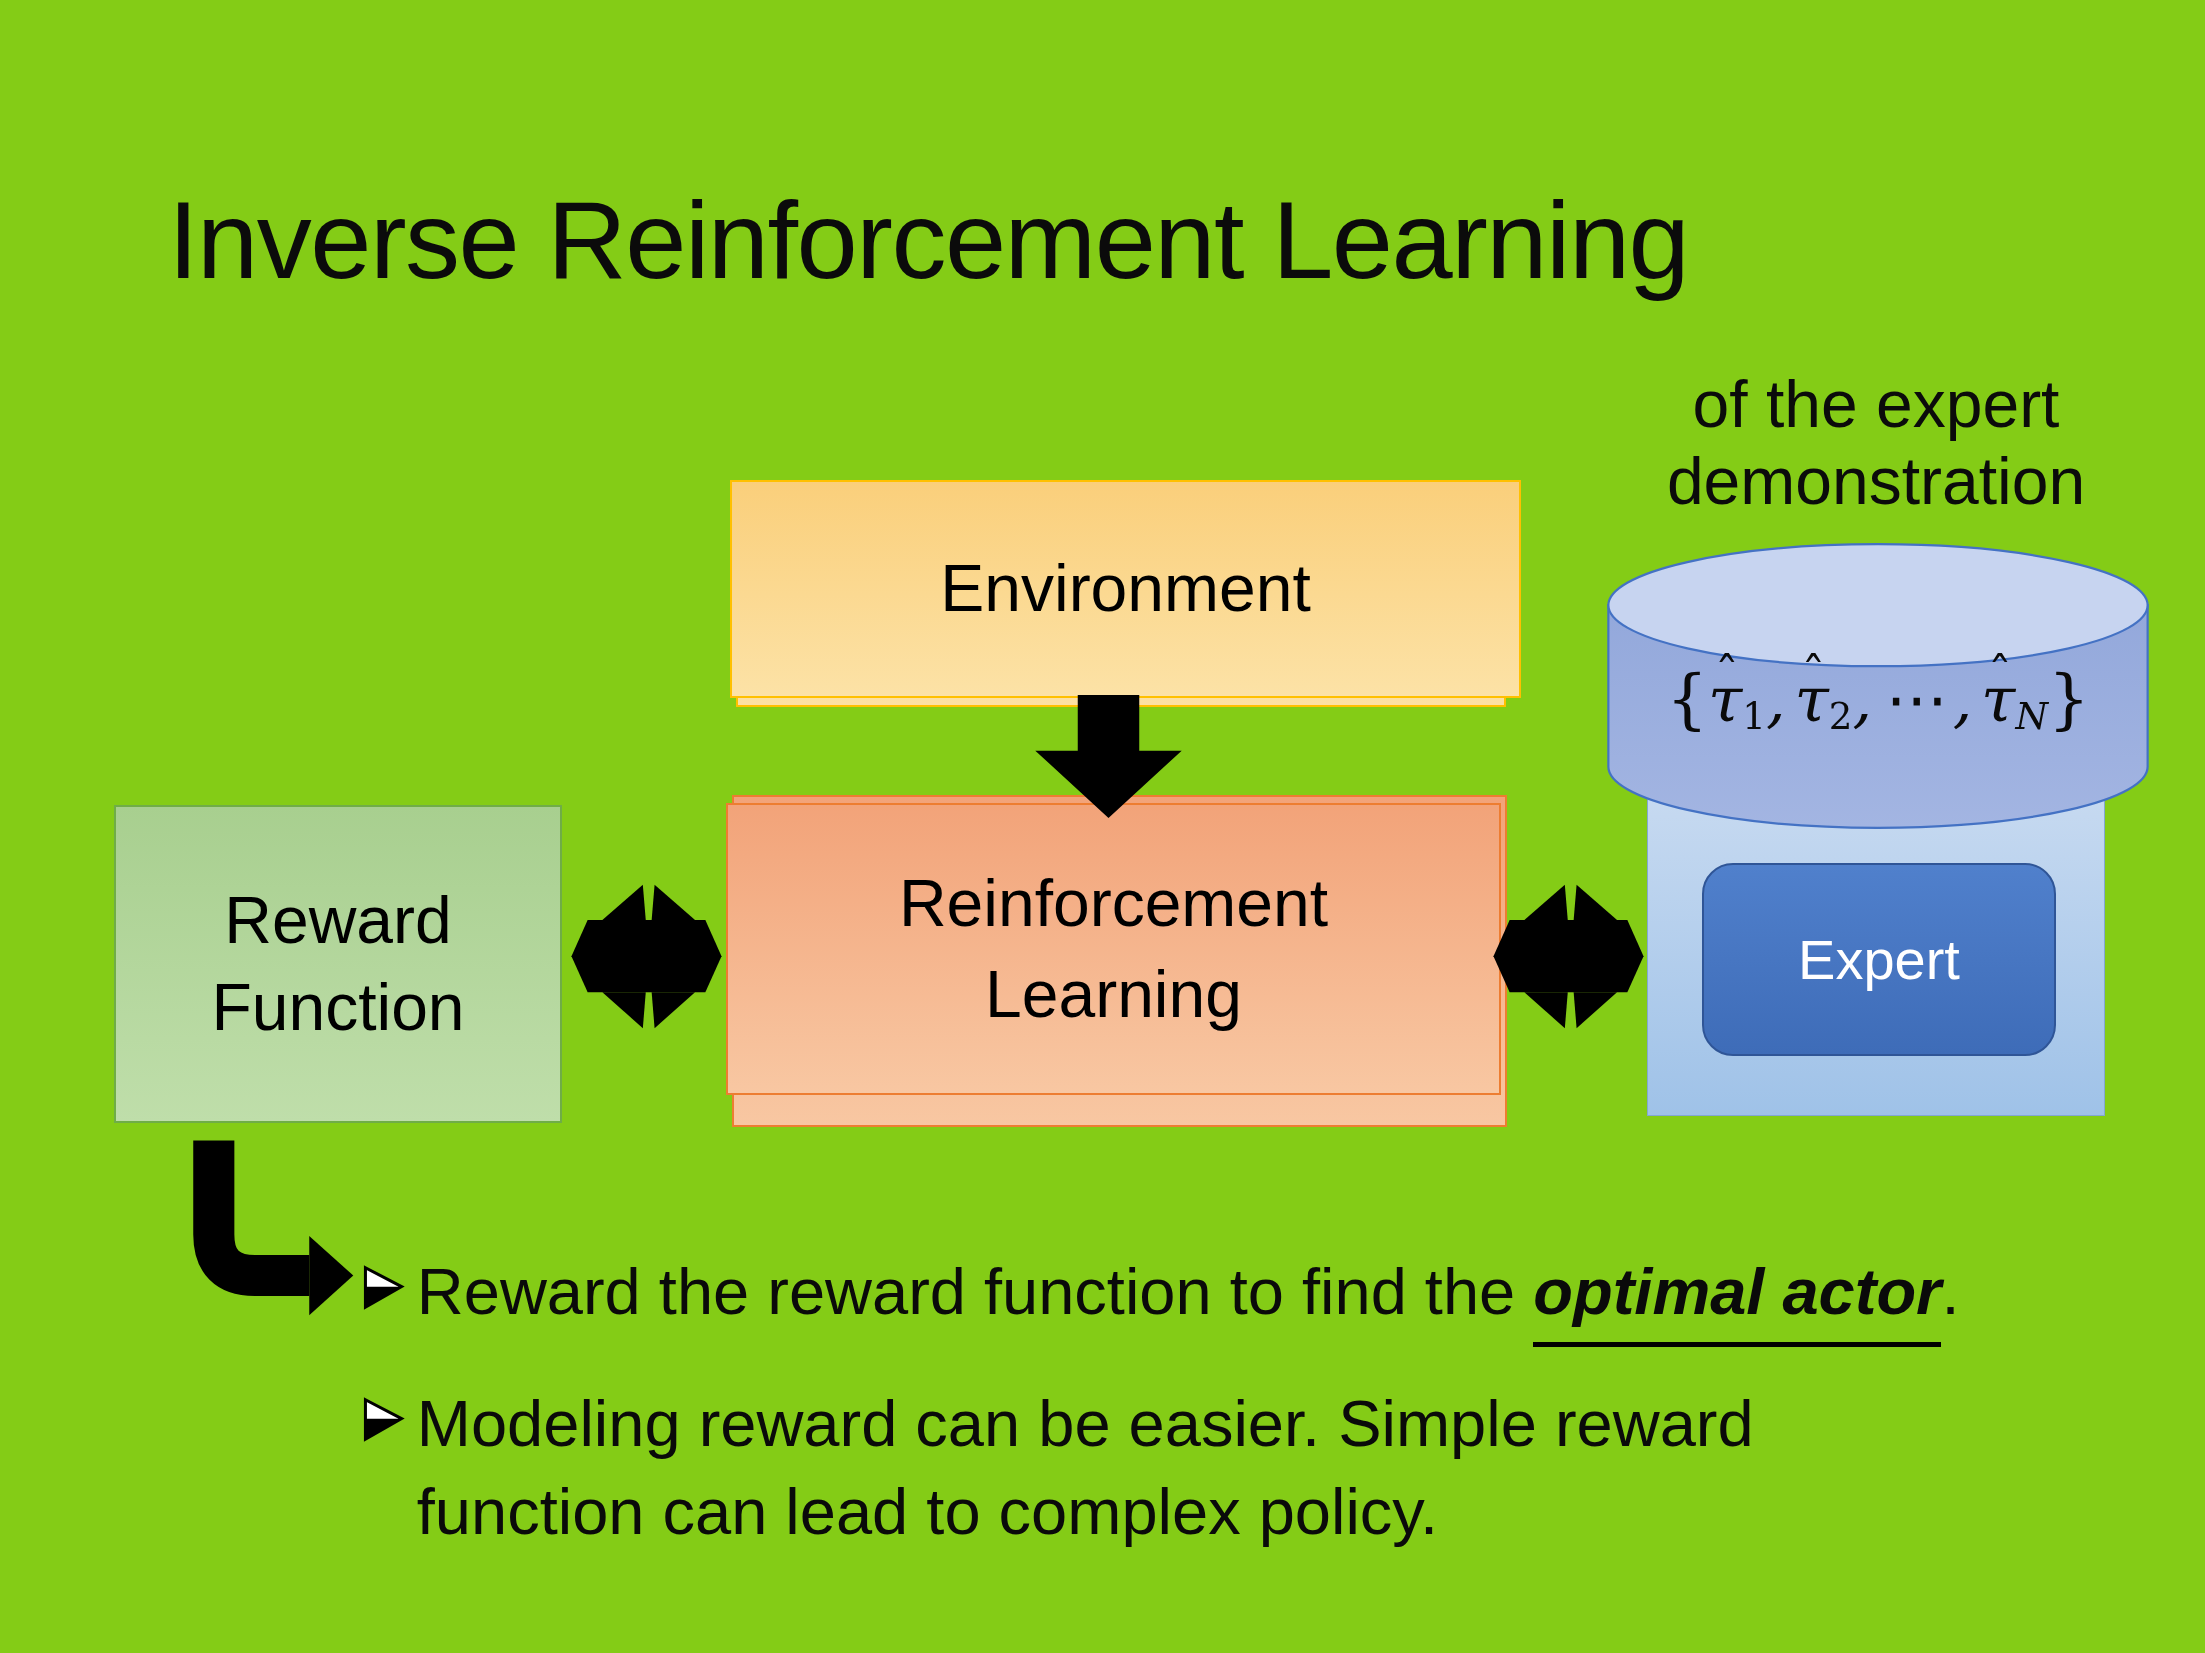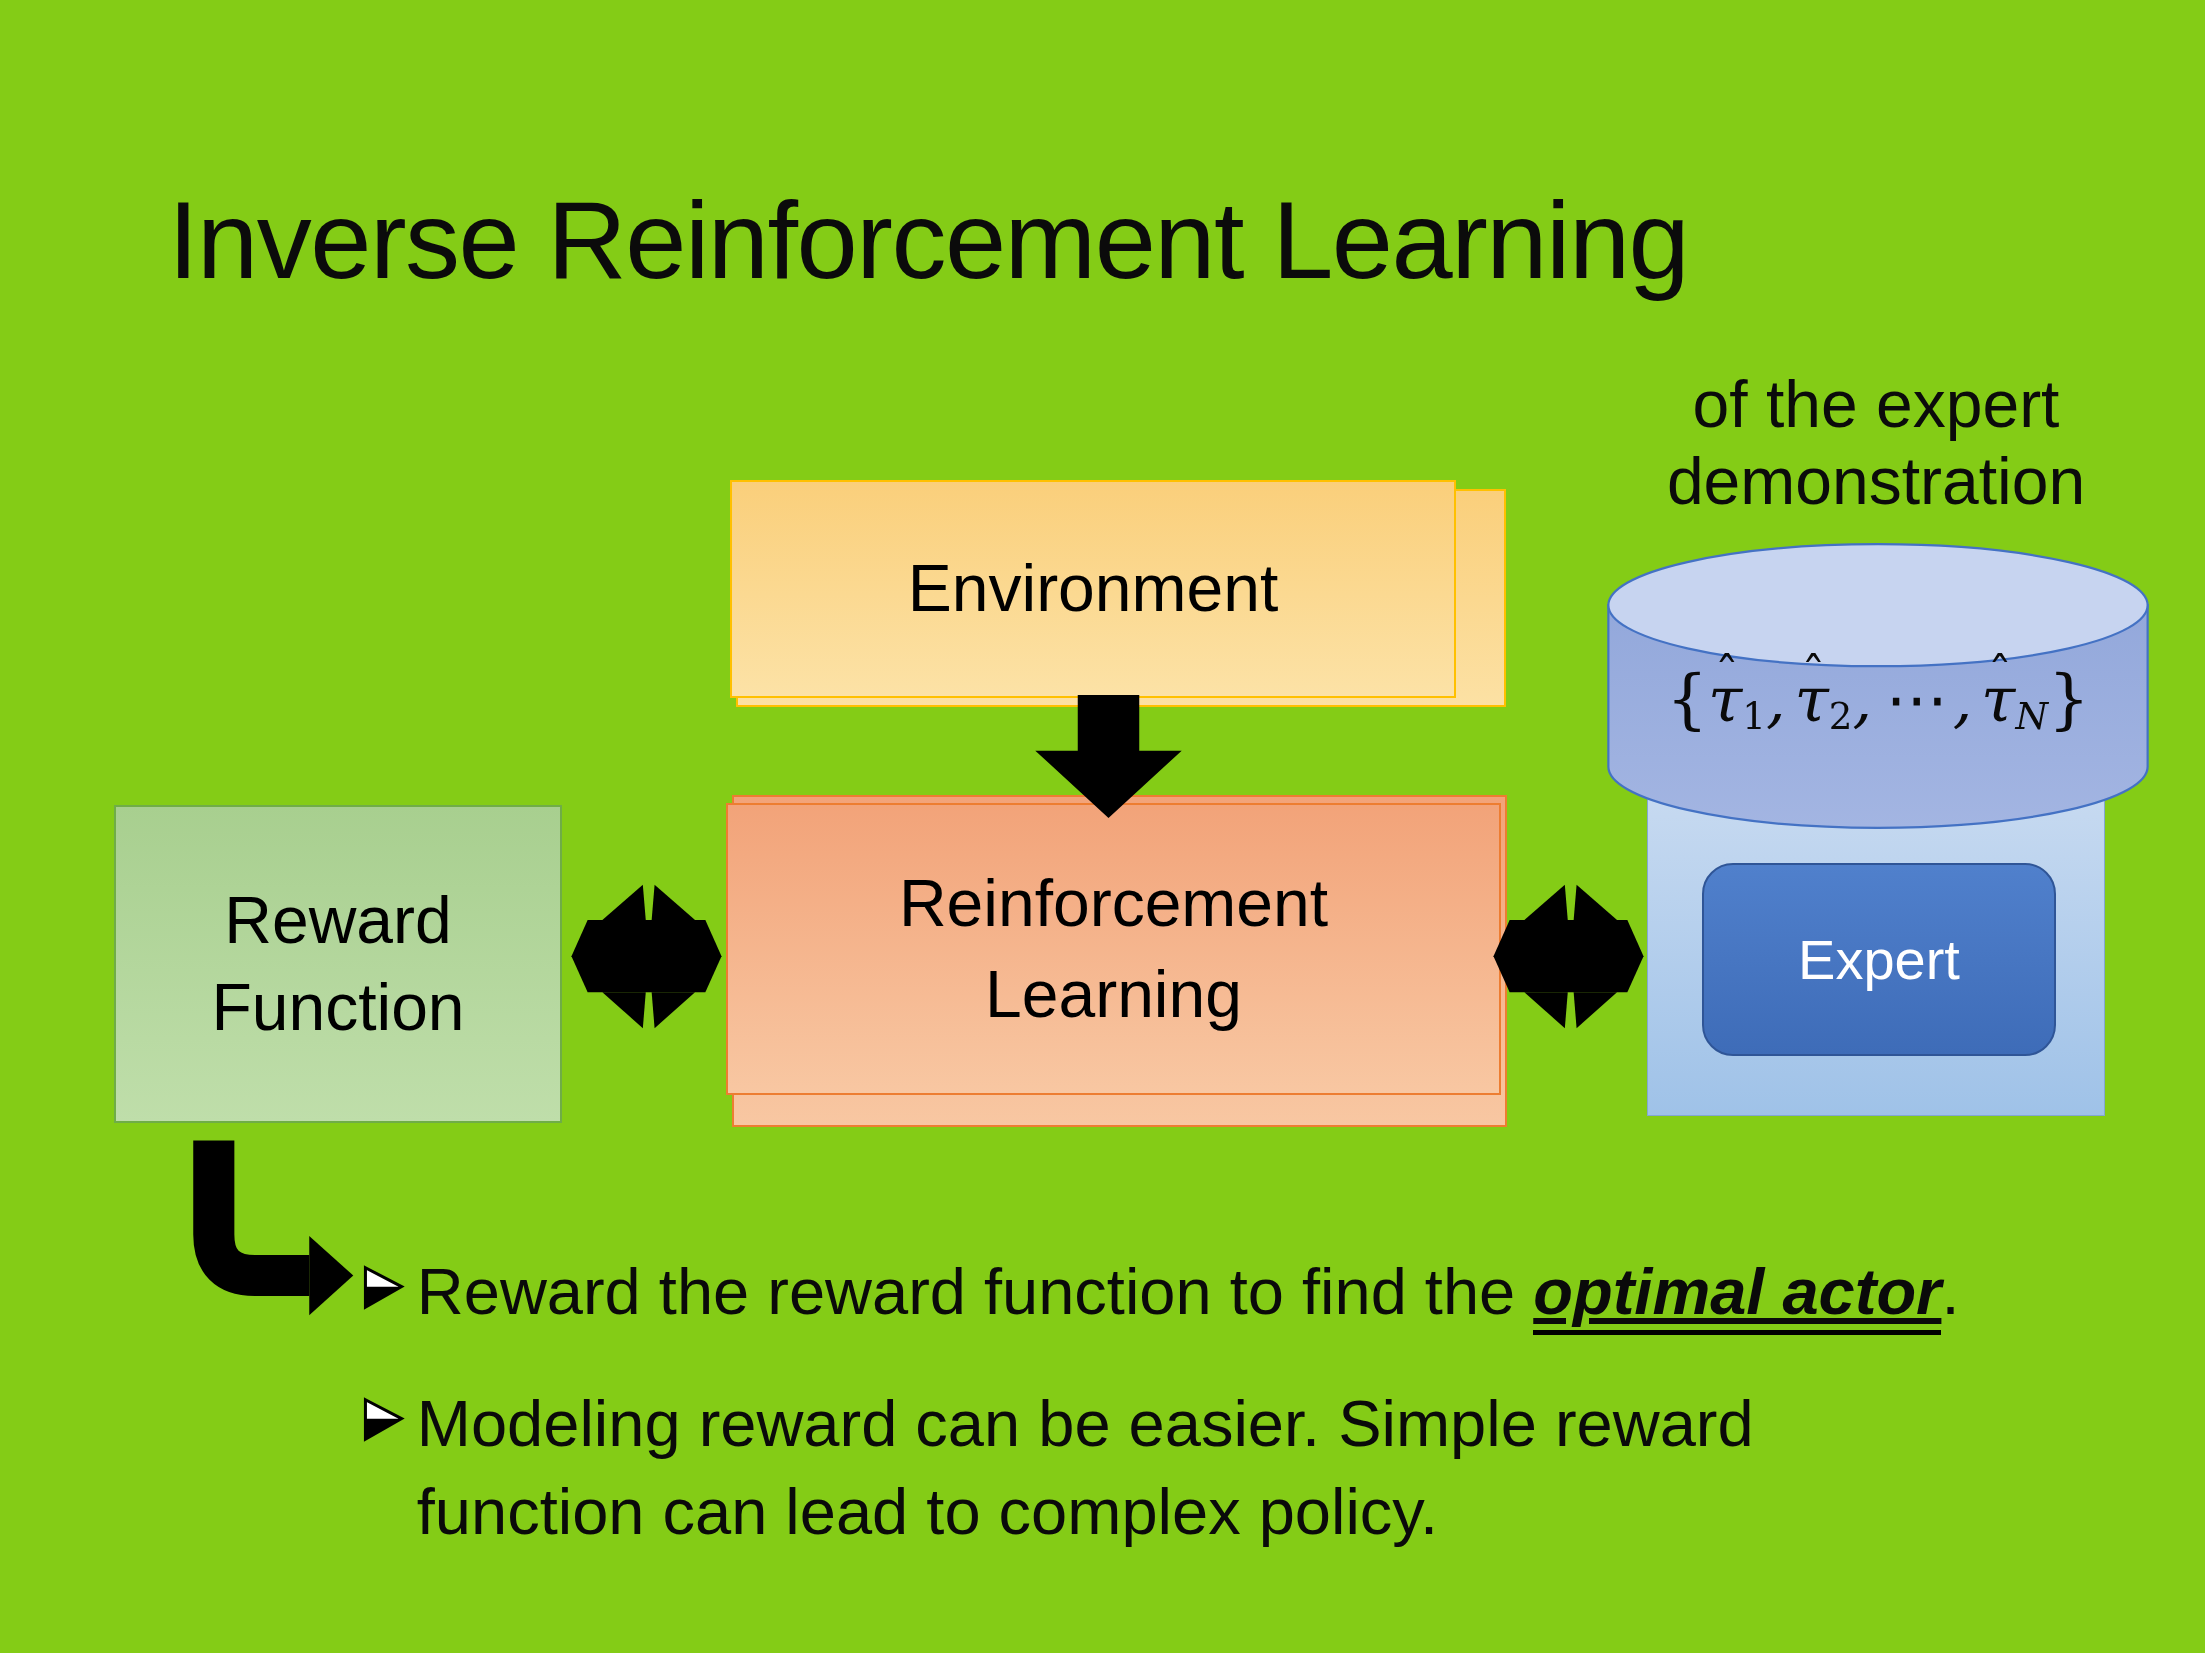--- a/index.html
+++ b/index.html
@@ -20,21 +20,21 @@
   }
   .caption span{display:block;}
 
   
   .dbox{box-sizing:border-box;display:flex;align-items:center;justify-content:center;
         text-align:center;font-size:66px;line-height:1.32;}
   .dbox span{display:block;}
 
   .env-back{left:736px;top:489px;width:770px;height:218px;
     background:linear-gradient(180deg,#FACF7B,#FCE1A4);border:2.2px solid #FFC000;}
-  .env{left:730px;top:480px;width:726px;height:218px;
+  .env{left:730px;top:480px;width:791px;height:218px;
     background:linear-gradient(180deg,#FACF7B 0%,#FCE2A6 100%);border:2.2px solid #FFC000;}
 
   .reward{left:114px;top:805px;width:448px;height:318px;
     background:linear-gradient(180deg,#A8CF8F 0%,#BFDEAA 100%);border:2.2px solid #6FAD47;}
 
   .rl-back{left:732px;top:795px;width:775px;height:332px;
     background:linear-gradient(180deg,#F2A379,#F8C7A2);border:2.2px solid #ED7D31;}
   .rl{left:726px;top:803px;width:775px;height:292px;
     background:linear-gradient(180deg,#F2A379 0%,#F8C7A2 100%);border:2.2px solid #ED7D31;line-height:1.38;}
 
@@ -61,21 +61,21 @@
   .msub.it{font-style:italic;}
 
   .arrow-svg{z-index:5;}
 
   .bullet{display:flex;align-items:flex-start;font-size:65px;line-height:1.36;color:#0a0a0a;}
   .bullet .marker{flex:0 0 auto;margin-top:16px;margin-right:11.8px;}
   .bullet .btext span{display:inline;}
   .b1{left:362px;top:1248px;width:1764px;}
   .b2{left:362px;top:1380px;width:1691px;}
   .b2 .btext span{display:block;}
-  .em-ul{font-weight:bold;font-style:italic;border-bottom:5.1px solid #000;padding-bottom:2px;text-decoration:underline;}
+  .em-ul{font-weight:bold;font-style:italic;border-bottom:5.1px solid #000;padding-bottom:14px;}
 </style>
 </head>
 <body>
 
 <div class="stage">
 
   <div class="abs title">Inverse Reinforcement Learning</div>
 
   <div class="abs caption">
     <span>of the expert</span>

